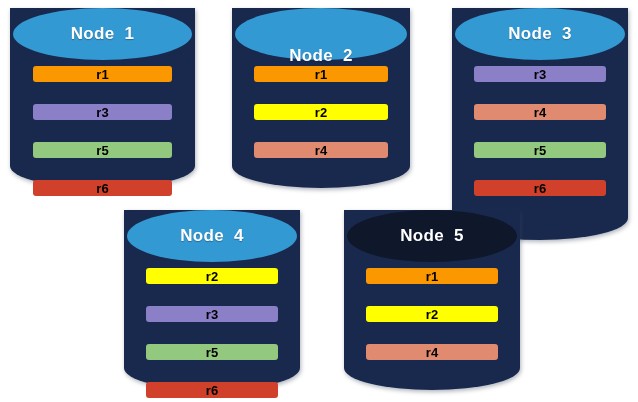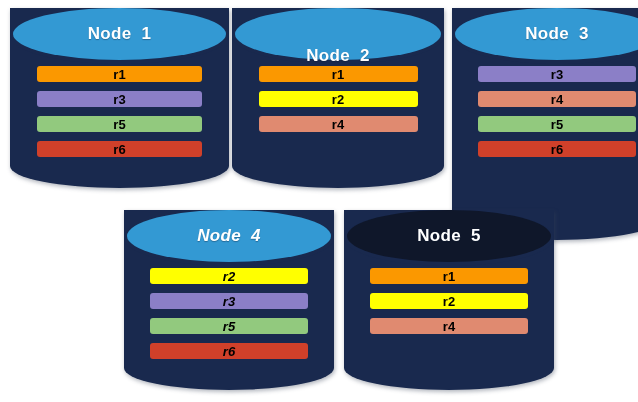--- a/index.html
+++ b/index.html
@@ -16,21 +16,20 @@
   }
 
   #diagram {
     position: relative;
     width: 638px;
     height: 402px;
   }
 
   .node {
     position: absolute;
-    padding-left: 34px;
   }
 
   
   .cyl-body {
     position: absolute;
     left: 0;
     top: 0;
     width: 100%;
     height: 100%;
     background: #19294e;
@@ -79,21 +78,21 @@
     right: 0;
     display: flex;
     flex-direction: column;
     align-items: center;
   }
 
   .row-bar {
     width: 75%;
     height: 16px;
     border-radius: 3px;
-    margin-bottom: 9px;
+    margin-bottom: 22px;
     display: flex;
     align-items: center;
     justify-content: center;
     box-sizing: border-box;
   }
 
   .row-label {
     color: #000000;
     font-weight: bold;
     font-size: 13px;
@@ -157,21 +156,21 @@
           <span class="row-label" style="color: rgb(0, 0, 0);">r4</span>
         </div>
         <div class="row-bar" style="background: rgb(146, 201, 126);">
           <span class="row-label" style="color: rgb(0, 0, 0);">r5</span>
         </div>
         <div class="row-bar" style="background: rgb(208, 64, 42);">
           <span class="row-label" style="color: rgb(0, 0, 0);">r6</span>
         </div>
       </div>
     </div>
-    <div class="node" style="left: 124px; top: 210px; width: 176px; height: 180px; font-style: italic;">
+    <div class="node" style="left: 124px; top: 210px; width: 176px; height: 180px;">
       <div class="cyl-body" style="background: rgb(25, 41, 78);"></div>
       <div class="cyl-rim" style="background: rgb(25, 41, 78);"></div>
       <div class="cyl-lid" style="background: rgb(51, 153, 211);">
         <span class="node-label" style="color: rgb(255, 255, 255);">Node  4</span>
       </div>
       <div class="rows" style="top: 58px;">
         <div class="row-bar" style="background: rgb(255, 255, 0);">
           <span class="row-label" style="color: rgb(0, 0, 0);">r2</span>
         </div>
         <div class="row-bar" style="background: rgb(139, 127, 199);">

